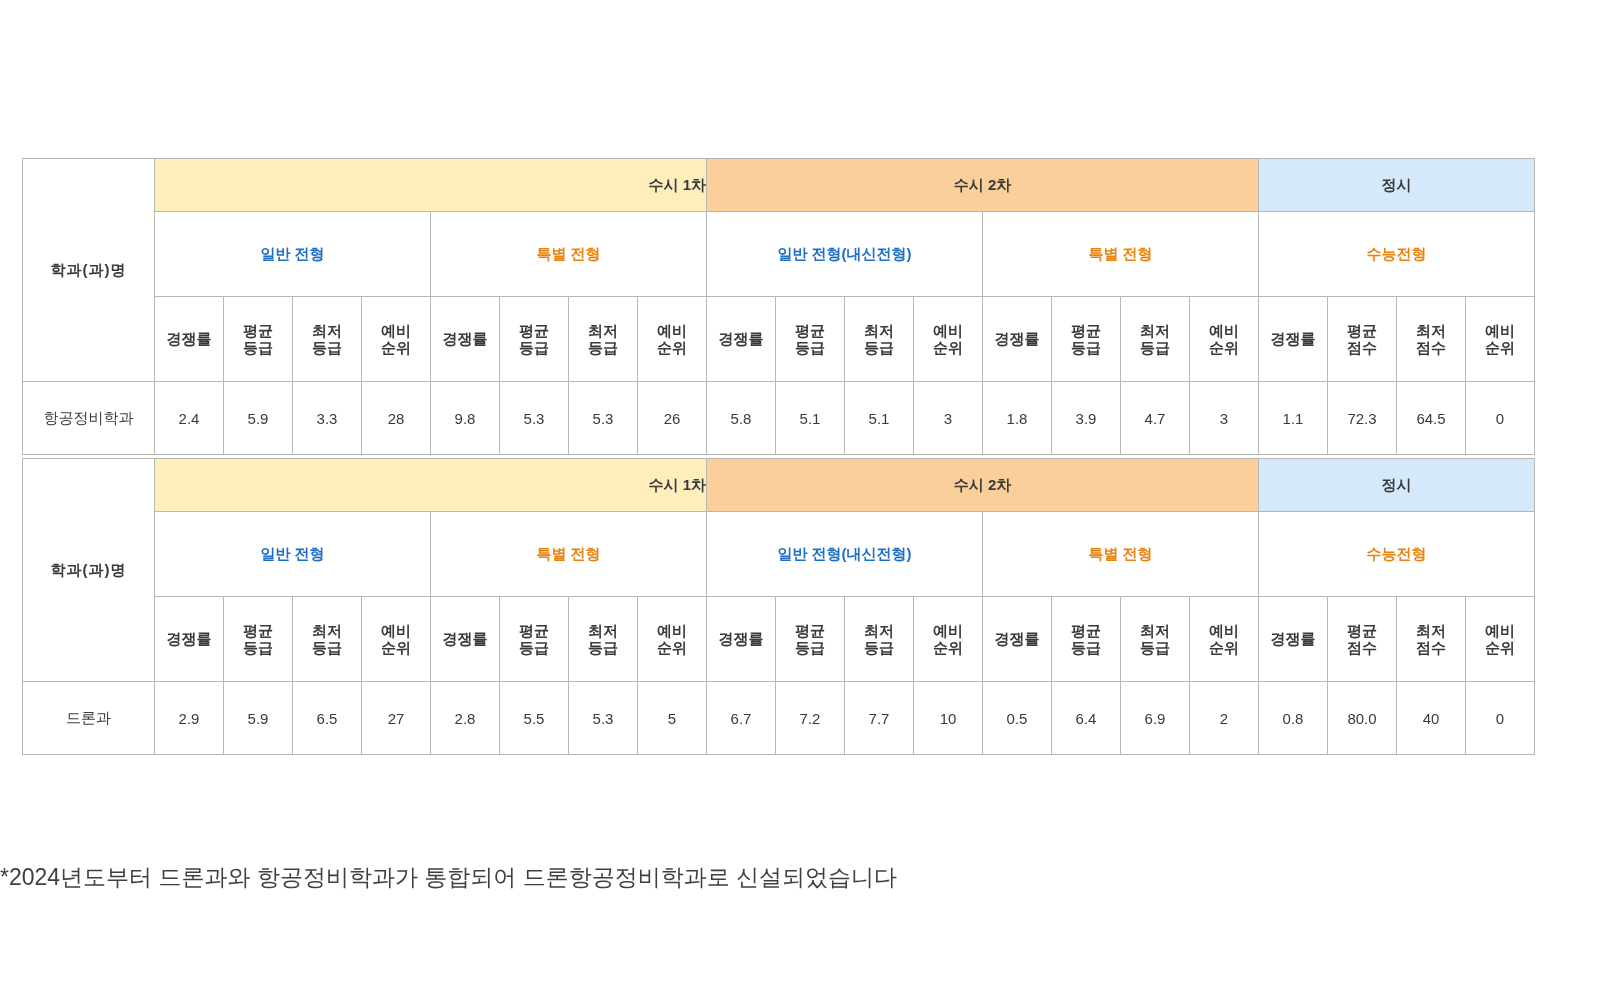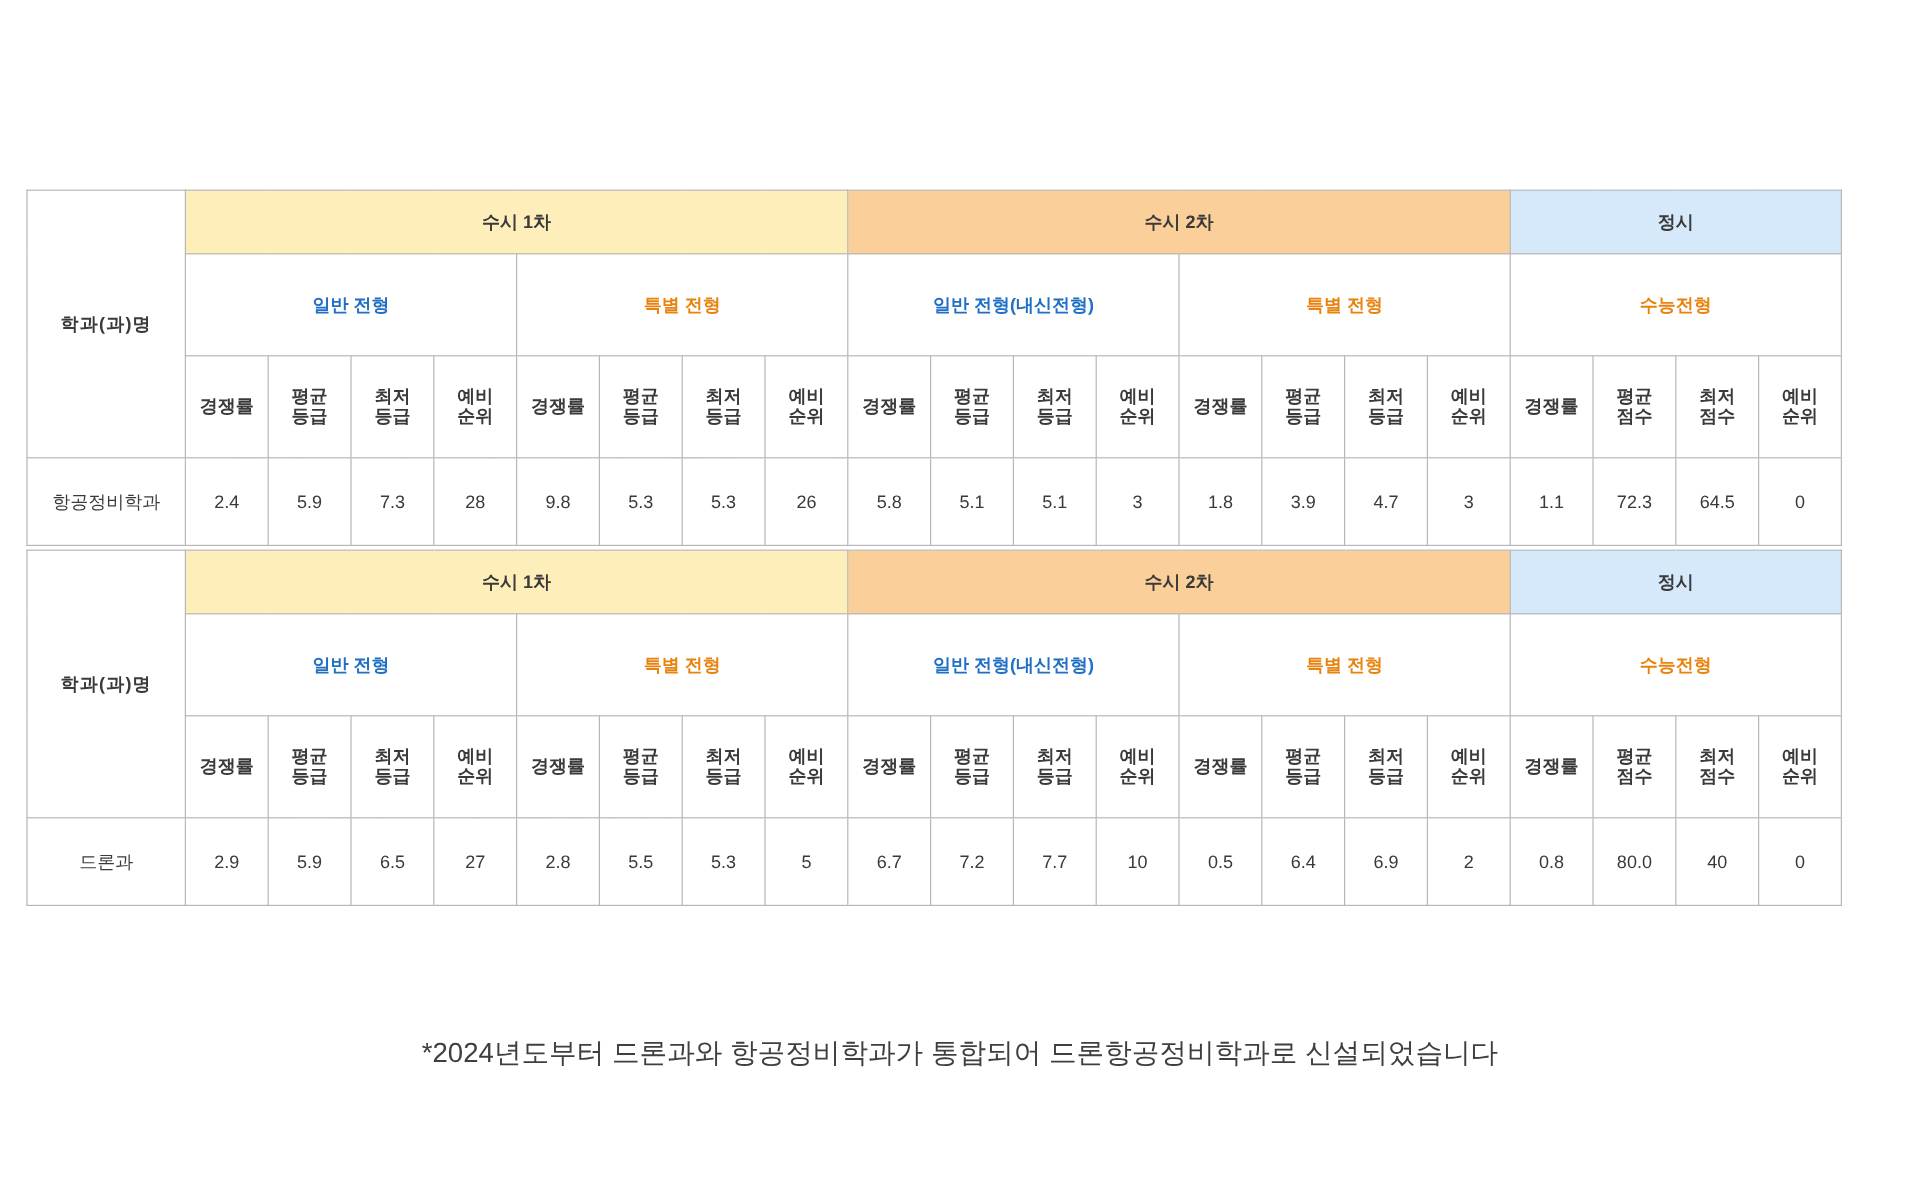--- a/index.html
+++ b/index.html
@@ -77,21 +77,21 @@
     letter-spacing: 1px;
   }
 
   
   td.phase {
     font-size: 19px;
     font-weight: bold;
     color: #3a3a3a;
     height: 52px;
   }
-  td.phase.susi1 { background: #fdeeba; }
+  td.phase.susi1 { background: #fdeeba; text-align: right; }
   td.phase.susi2 { background: #fbcf9a; }
   td.phase.jeongsi { background: #d6e9fa; }
 
   
   td.type {
     background: #efefef;
     font-size: 17px;
     font-weight: bold;
     height: 84px;
   }
@@ -124,21 +124,21 @@
     color: #3a3a3a;
     height: 72px;
     background: transparent;
   }
 
   .footnote {
     position: absolute;
     left: 0;
     top: 862px;
     width: 1600px;
-    text-align: center;
+    text-align: left;
     font-size: 23px;
     color: #3f3f3f;
     z-index: 3;
   }
 </style>
 </head>
 <body>
 
 <div class="page">
 
@@ -220,21 +220,21 @@
 점수</span></td>
           <td class="metric"><span class="two-line">최저
 점수</span></td>
           <td class="metric"><span class="two-line">예비
 순위</span></td>
         </tr>
         <tr>
           <td class="dept-name">항공정비학과</td>
           <td class="val">2.4</td>
           <td class="val">5.9</td>
-          <td class="val">7.3</td>
+          <td class="val">3.3</td>
           <td class="val">28</td>
           <td class="val">9.8</td>
           <td class="val">5.3</td>
           <td class="val">5.3</td>
           <td class="val">26</td>
           <td class="val">5.8</td>
           <td class="val">5.1</td>
           <td class="val">5.1</td>
           <td class="val">3</td>
           <td class="val">1.8</td>

